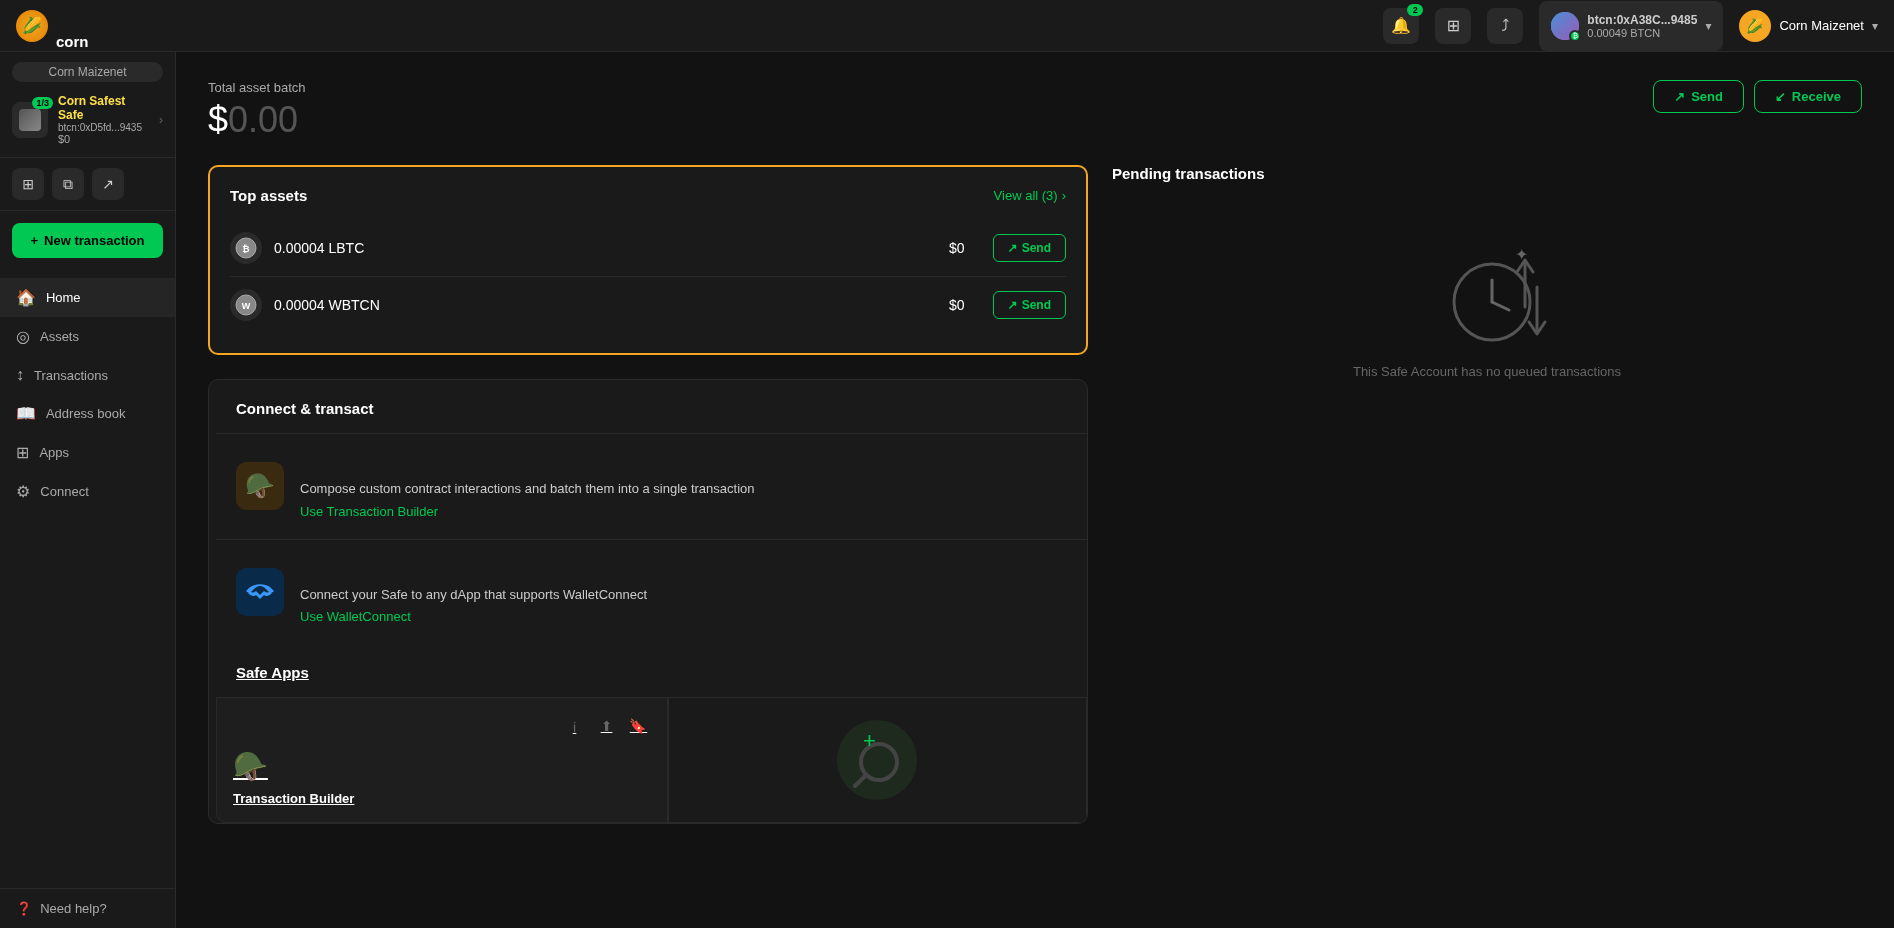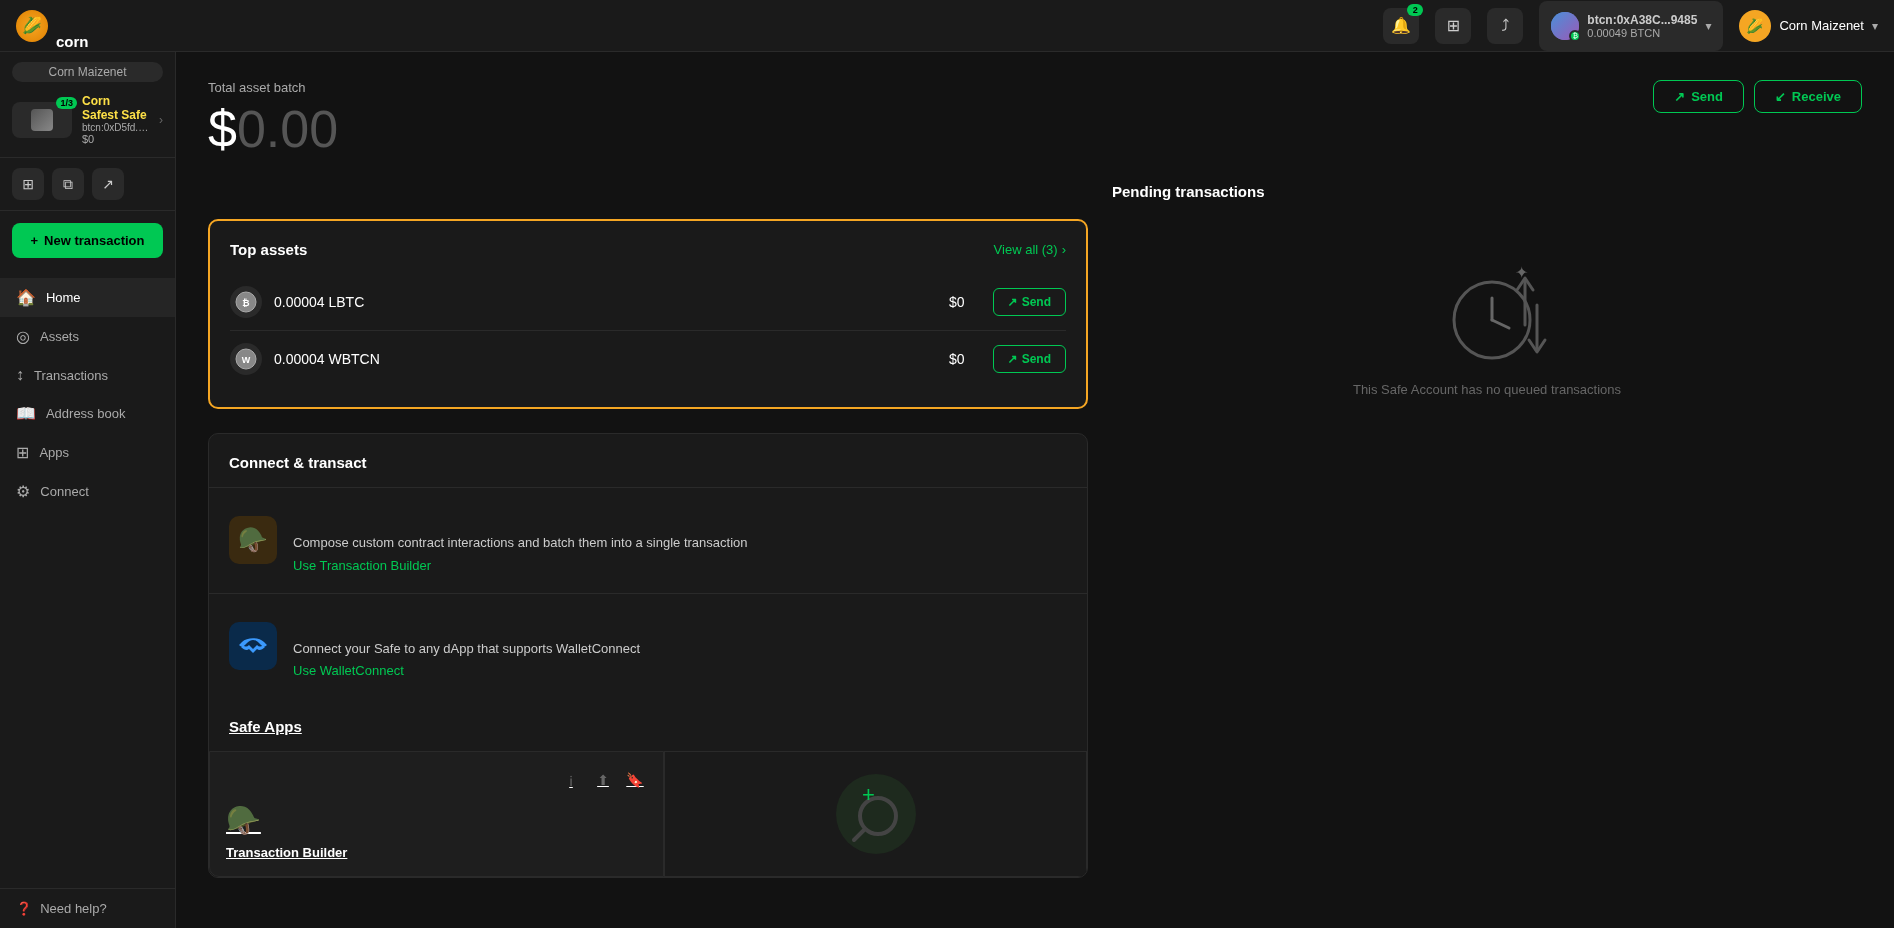--- a/index.html
+++ b/index.html
@@ -126,21 +126,21 @@
     }
     .sidebar-account {
       padding: 12px;
       border-bottom: 1px solid #2a2a2a;
       display: flex;
       align-items: center;
       gap: 10px;
       cursor: pointer;
     }
     .safe-icon {
-      width: 60px; height: 36px;
+      width: 36px; height: 36px;
       background: #2a2a2a;
       border-radius: 8px;
       display: flex; align-items: center; justify-content: center;
       position: relative;
     }
     .safe-icon-inner {
       width: 22px; height: 22px;
       background: linear-gradient(135deg, #555, #888);
       border-radius: 4px;
     }
@@ -228,21 +228,21 @@
       background: #121212;
     }
 
     .main-header {
       display: flex;
       align-items: flex-start;
       justify-content: space-between;
       margin-bottom: 24px;
     }
     .total-label { color: #aaa; font-size: 13px; margin-bottom: 4px; }
-    .total-value { font-size: 52px; font-weight: 300; color: #555; }
+    .total-value { font-size: 36px; font-weight: 300; color: #555; }
 
     .header-actions { display: flex; gap: 10px; }
     .action-btn {
       background: transparent;
       border: 1.5px solid #00c853;
       color: #00c853;
       border-radius: 8px;
       padding: 8px 20px;
       font-size: 13px;
       font-weight: 600;
@@ -260,21 +260,20 @@
     }
 
     .left-col { display: flex; flex-direction: column; gap: 24px; }
 
     
     .card {
       background: #1a1a1a;
       border-radius: 10px;
       padding: 20px;
       border: 1px solid #2a2a2a;
-      margin-top: 36px;
     }
     .highlighted-card {
       border: 2.5px solid #f5a623;
       background: #1a1a1a;
     }
     .card-header {
       display: flex;
       align-items: center;
       justify-content: space-between;
       margin-bottom: 16px;
@@ -320,20 +319,21 @@
       align-items: center;
       gap: 4px;
     }
 
     
     .connect-card {
       background: #1a1a1a;
       border-radius: 10px;
       border: 1px solid #2a2a2a;
       overflow: hidden;
+      padding-left: 7px;
     }
     .connect-title { font-size: 15px; font-weight: 600; color: #fff; padding: 20px 20px 16px; }
     .connect-item {
       display: flex;
       align-items: center;
       gap: 16px;
       padding: 20px;
       border-top: 1px solid #2a2a2a;
     }
     .connect-icon {

